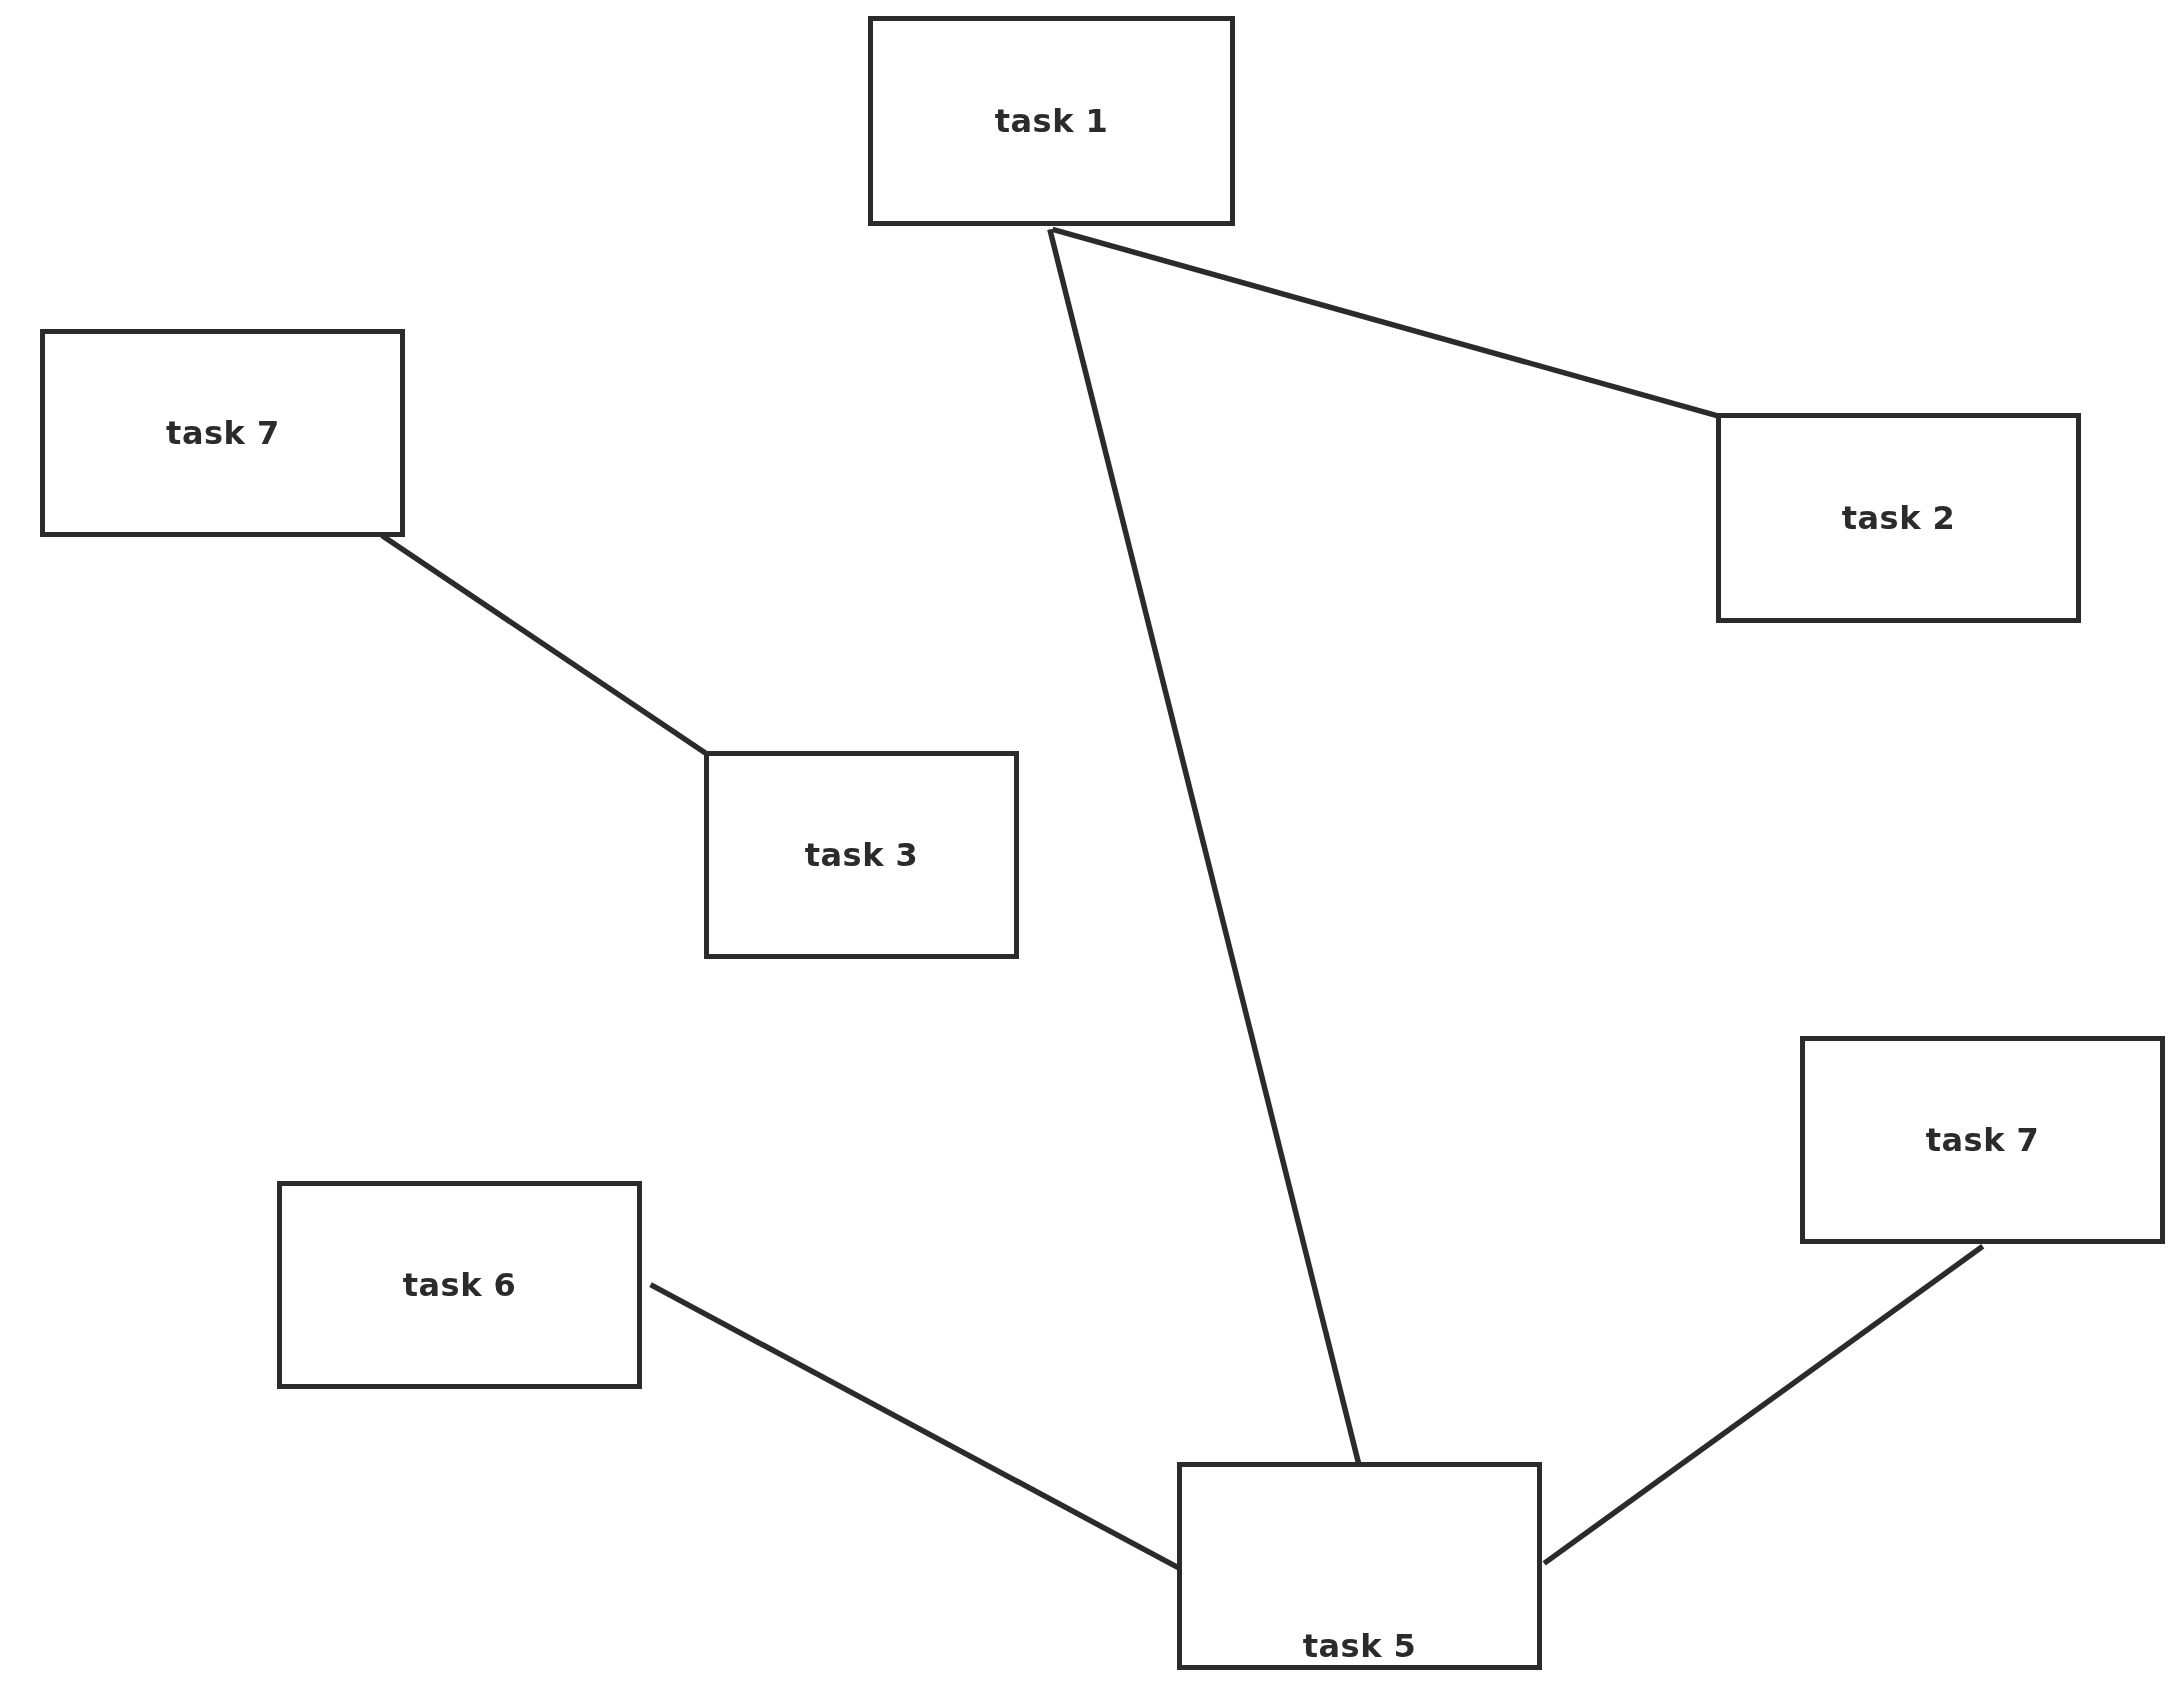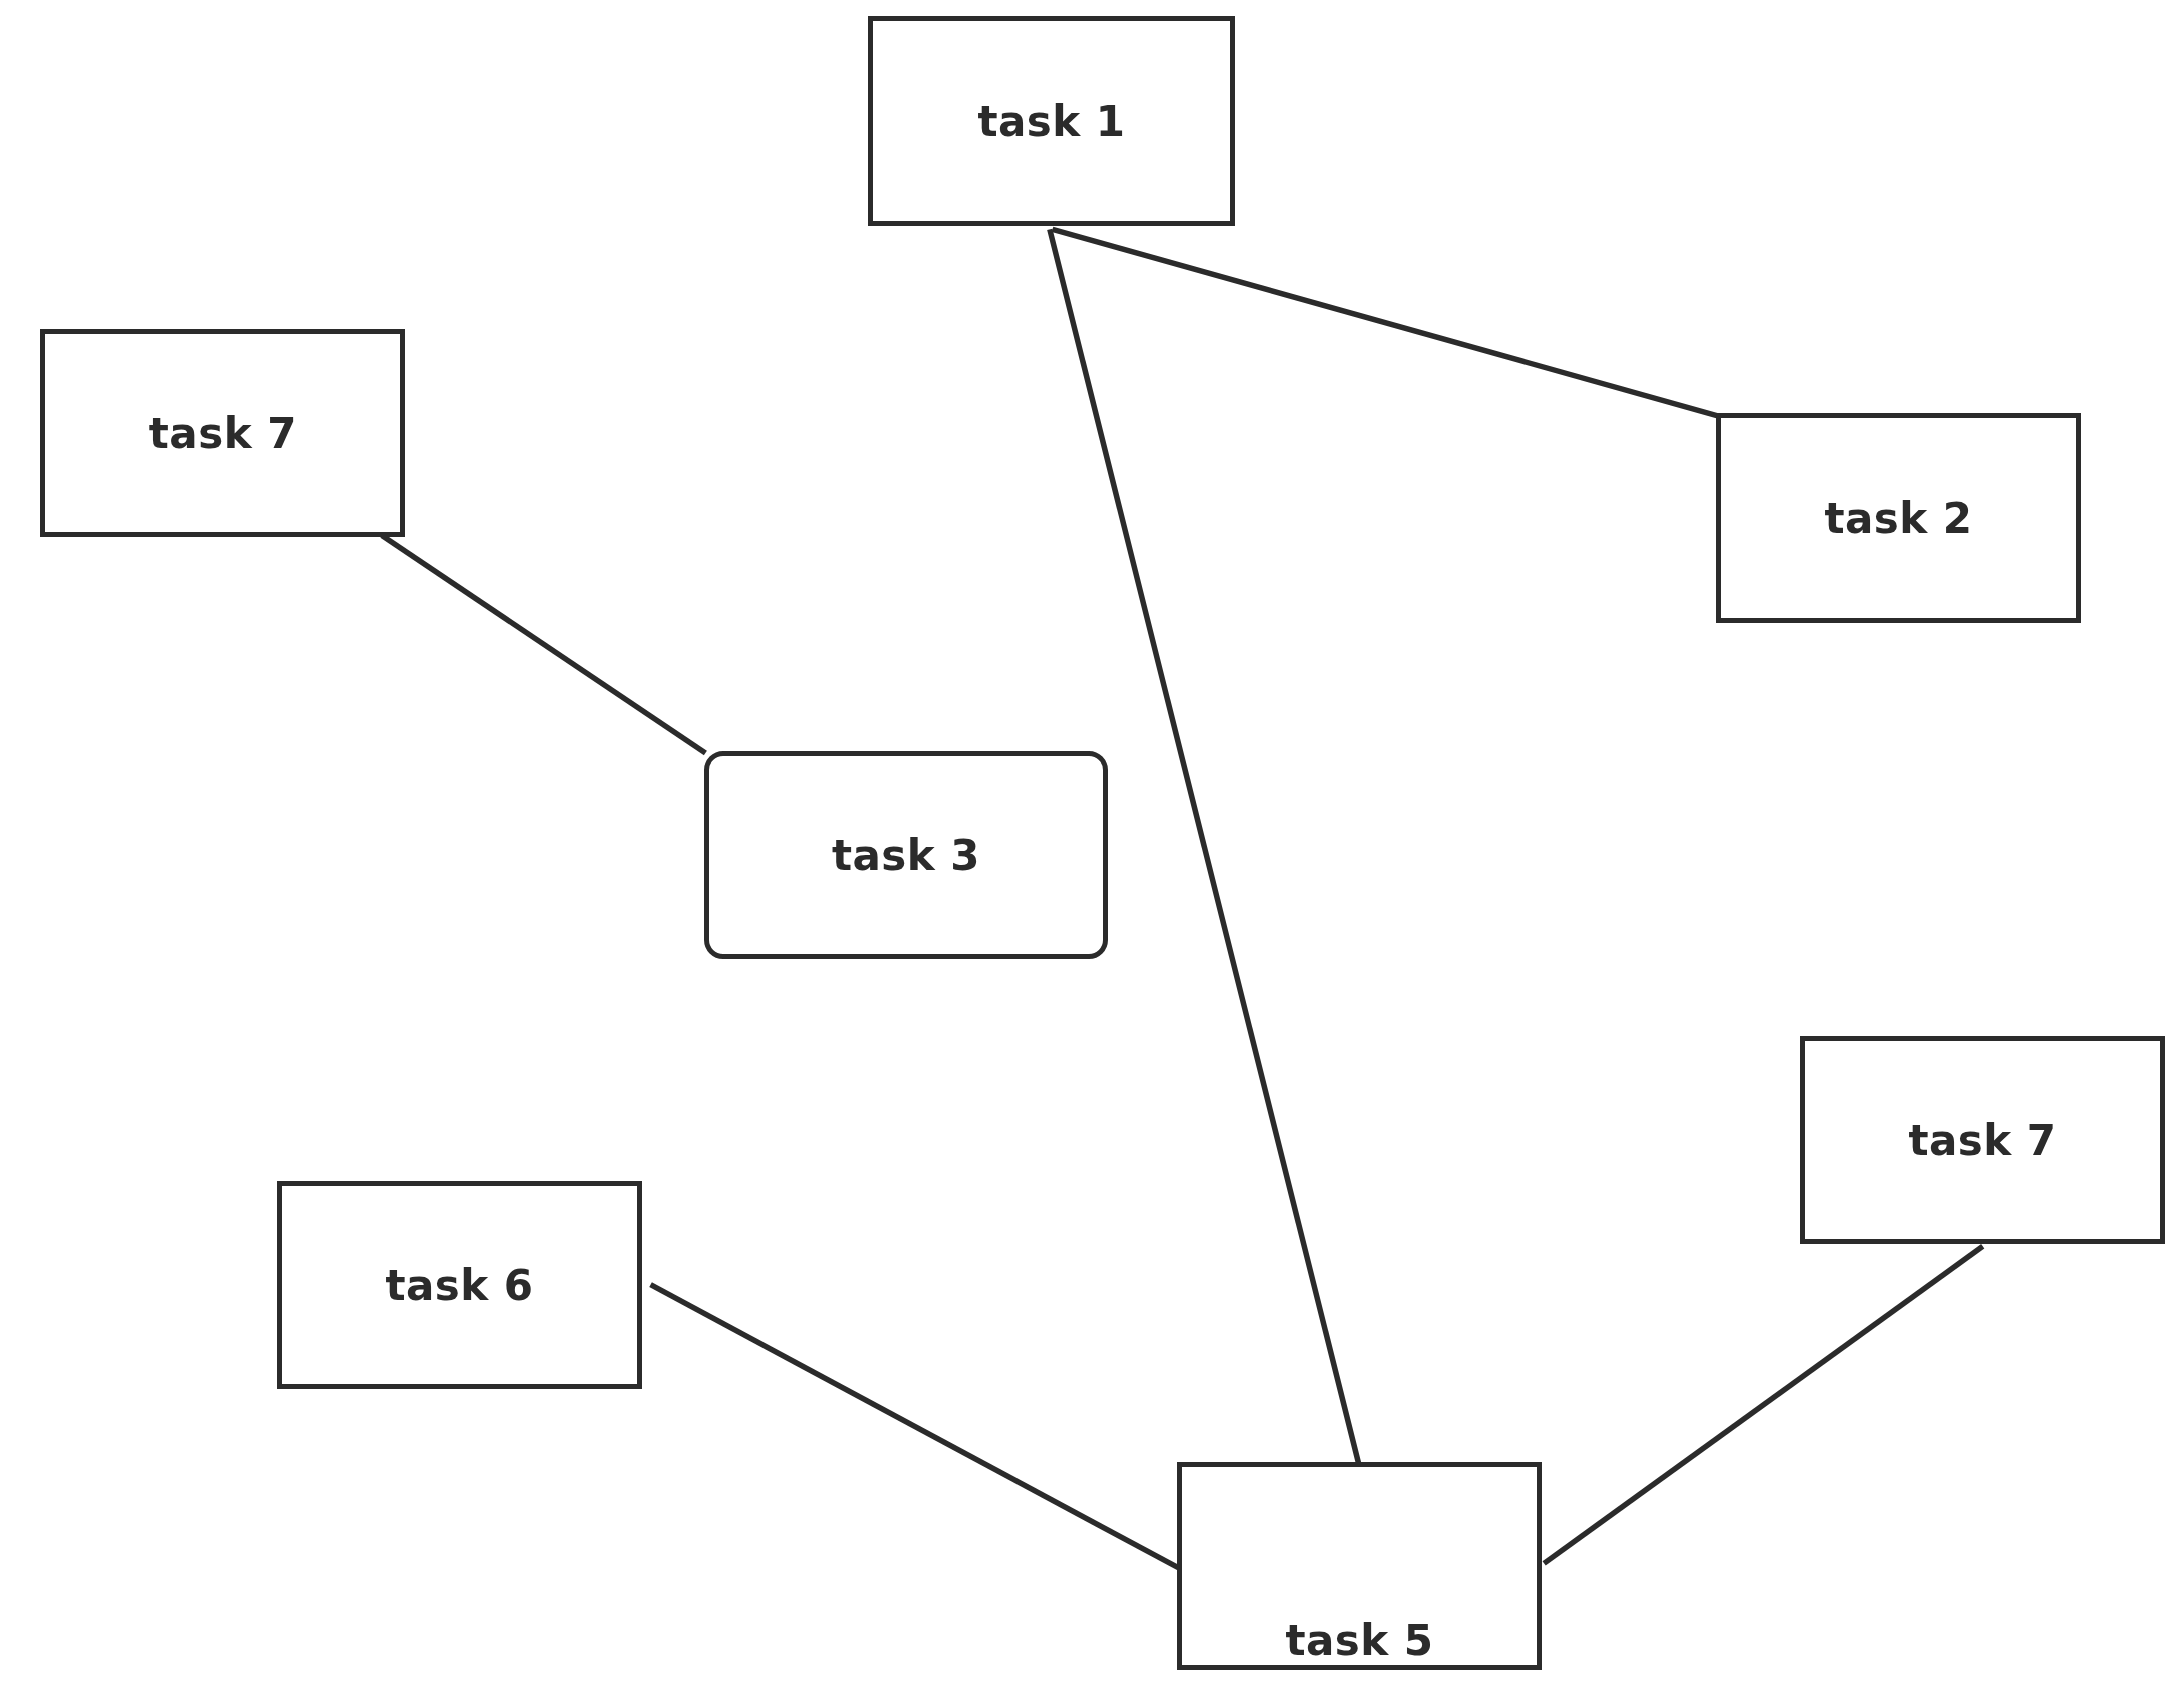--- a/index.html
+++ b/index.html
@@ -34,21 +34,21 @@
     position: absolute;
     box-sizing: border-box;
     background: #ffffff;
     border: 5.5px solid #2b2b2b;
     display: flex;
     align-items: center;
     justify-content: center;
     z-index: 2;
   }
   .node-label {
-    font-size: 42px;
+    font-size: 32px;
     font-weight: bold;
     color: #2b2b2b;
     letter-spacing: 0.5px;
     white-space: nowrap;
     user-select: none;
   }
 </style>
 </head>
 <body>
 
@@ -65,21 +65,21 @@
   <div id="node-layer">
       <div class="graph-node" style="left: 868px; top: 16.4px; width: 367px; height: 210px; border-color: rgb(43, 43, 43);">
         <span class="node-label" style="color: rgb(43, 43, 43);">task 1</span>
       </div>
       <div class="graph-node" style="left: 16.4px; top: 329px; width: 365px; height: 208px; border-color: rgb(43, 43, 43); margin-left: 24px;">
         <span class="node-label" style="color: rgb(43, 43, 43);">task 7</span>
       </div>
       <div class="graph-node" style="left: 1716px; top: 413px; width: 365px; height: 210px; border-color: rgb(43, 43, 43); align-items: center;">
         <span class="node-label" style="color: rgb(43, 43, 43);">task 2</span>
       </div>
-      <div class="graph-node" style="left: 704px; top: 751px; width: 404px; height: 208px; border-color: rgb(43, 43, 43); border-radius: 19px;">
+      <div class="graph-node" style="left: 704px; top: 751px; width: 315px; height: 208px; border-color: rgb(43, 43, 43);">
         <span class="node-label" style="color: rgb(43, 43, 43);">task 3</span>
       </div>
       <div class="graph-node" style="left: 1800px; top: 1036px; width: 365px; height: 208px; border-color: rgb(43, 43, 43);">
         <span class="node-label" style="color: rgb(43, 43, 43);">task 7</span>
       </div>
       <div class="graph-node" style="left: 277px; top: 1181px; width: 365px; height: 208px; border-color: rgb(43, 43, 43);">
         <span class="node-label" style="color: rgb(43, 43, 43);">task 6</span>
       </div>
       <div class="graph-node" style="left: 1177px; top: 1462px; width: 365px; height: 208px; border-color: rgb(43, 43, 43); align-items: flex-end;">
         <span class="node-label" style="color: rgb(43, 43, 43);">task 5</span>

